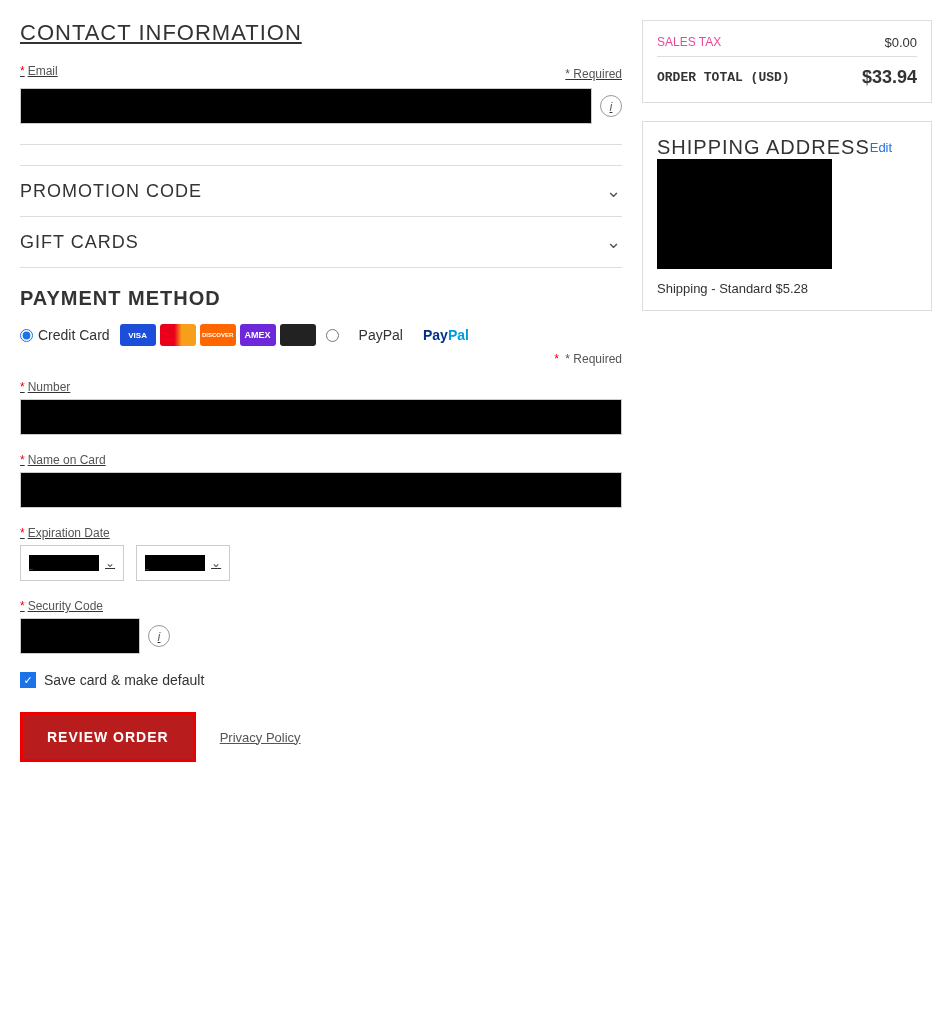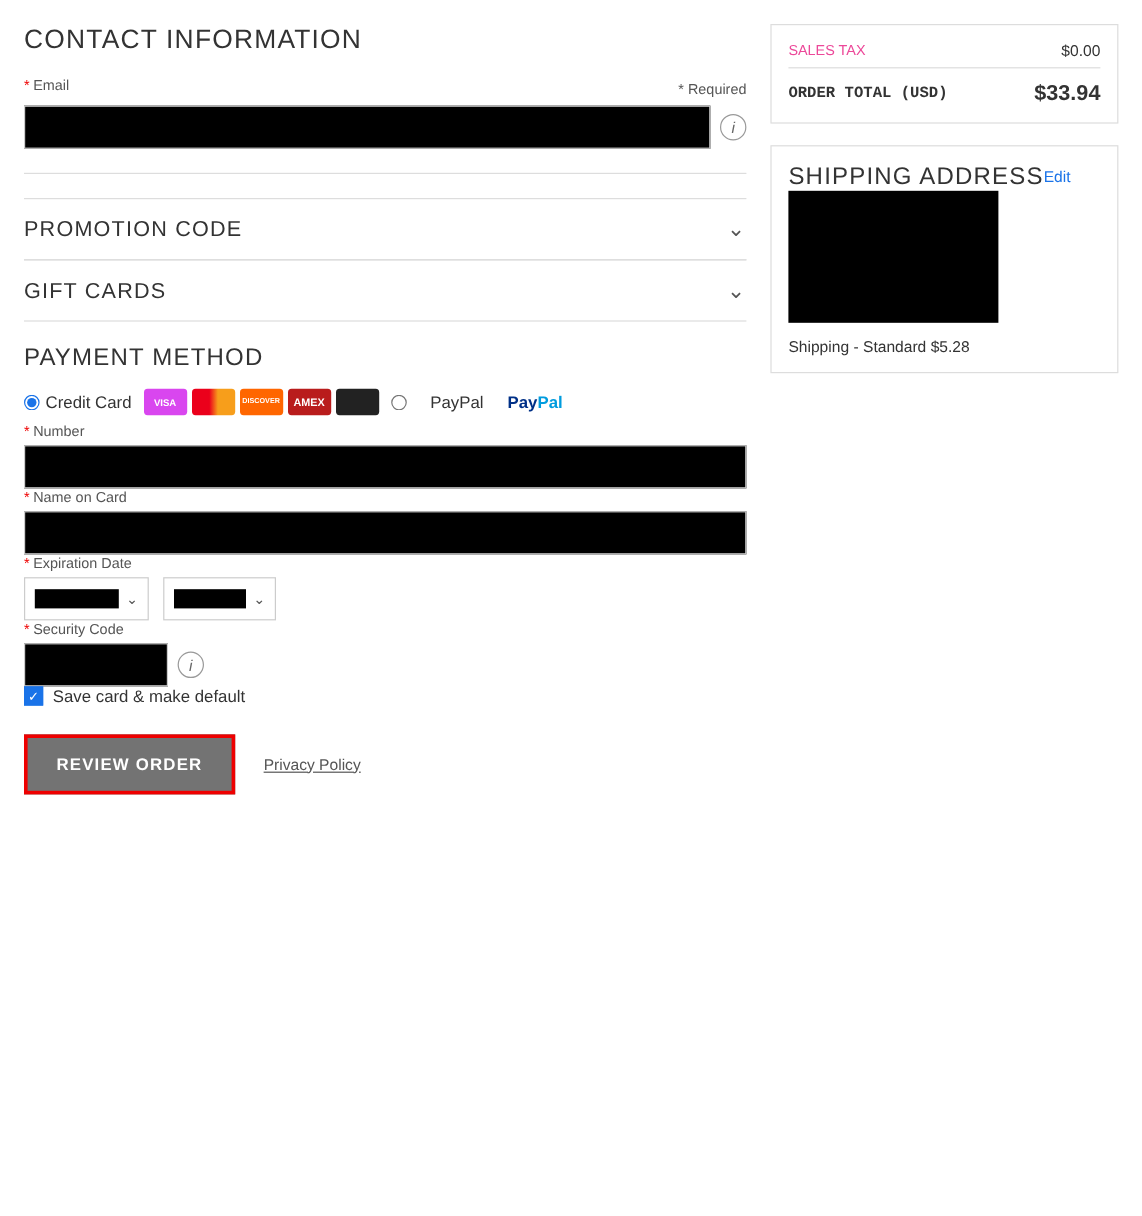--- a/index.html
+++ b/index.html
@@ -107,21 +107,21 @@
       font-size: 18px;
       color: #555;
     }
 
     
     .payment-section {
       margin-top: 20px;
     }
     .payment-title {
       font-size: 20px;
-      font-weight: 400;
+      font-weight: 700;
       letter-spacing: 1px;
       margin-bottom: 14px;
     }
     .payment-methods-row {
       display: flex;
       align-items: center;
       gap: 10px;
       flex-wrap: wrap;
       margin-bottom: 6px;
     }
@@ -139,24 +139,24 @@
       width: 36px;
       height: 22px;
       border-radius: 3px;
       display: inline-flex;
       align-items: center;
       justify-content: center;
       font-size: 8px;
       font-weight: bold;
       color: white;
     }
-    .card-visa { background: #d946ef; }
+    .card-visa { background: #1d4ed8; }
     .card-mc { background: linear-gradient(to right, #eb001b 40%, #f79e1b 60%); }
     .card-discover { background: #ff6600; color: #fff; }
-    .card-amex { background: #b91c1c; }
+    .card-amex { background: #6d28d9; }
     .card-dark { background: #222; }
 
     .paypal-radio {
       display: flex;
       align-items: center;
       gap: 20px;
     }
     .paypal-logo {
       font-size: 14px;
       font-weight: bold;
@@ -166,21 +166,22 @@
 
     .required-note {
       text-align: right;
       font-size: 12px;
       color: #555;
       margin-bottom: 14px;
     }
 
     
     .form-field {
-      margin-bottom: 0;
+      margin-bottom: 18px;
+      text-decoration: underline;
     }
     .form-field label {
       display: block;
       font-size: 12px;
       color: #555;
       margin-bottom: 5px;
     }
     .filled-input {
       background: #000 !important;
       color: #000;
@@ -244,21 +245,21 @@
       border: 1px solid #1a73e8;
       display: inline-flex;
       align-items: center;
       justify-content: center;
       color: white;
       font-size: 11px;
     }
 
     
     .review-order-btn {
-      background: #737373;
+      background: #b91c1c;
       color: #fff;
       border: 3px solid #e00;
       padding: 14px 24px;
       font-size: 14px;
       font-weight: bold;
       letter-spacing: 1px;
       cursor: pointer;
       text-transform: uppercase;
     }
     .privacy-link {
@@ -403,20 +404,24 @@
           <div class="card-icon card-dark"></div>
         </div>
 
         <div class="paypal-radio">
           <input type="radio" name="payment" id="paypal" style="">
           <label for="paypal">PayPal</label>
           <div class="paypal-logo">Pay<span>Pal</span></div>
         </div>
       </div>
 
+      <div class="required-note">
+        <span class="required-star">*</span>
+        <span>* Required</span>
+      </div>
 
       <div class="form-field">
         <label>
           <span class="required-star">*</span><span>Number</span>
         </label>
         <input type="text" class="text-input filled-input half-filled" style="width: 100%;">
       </div>
 
       <div class="form-field">
         <label>

